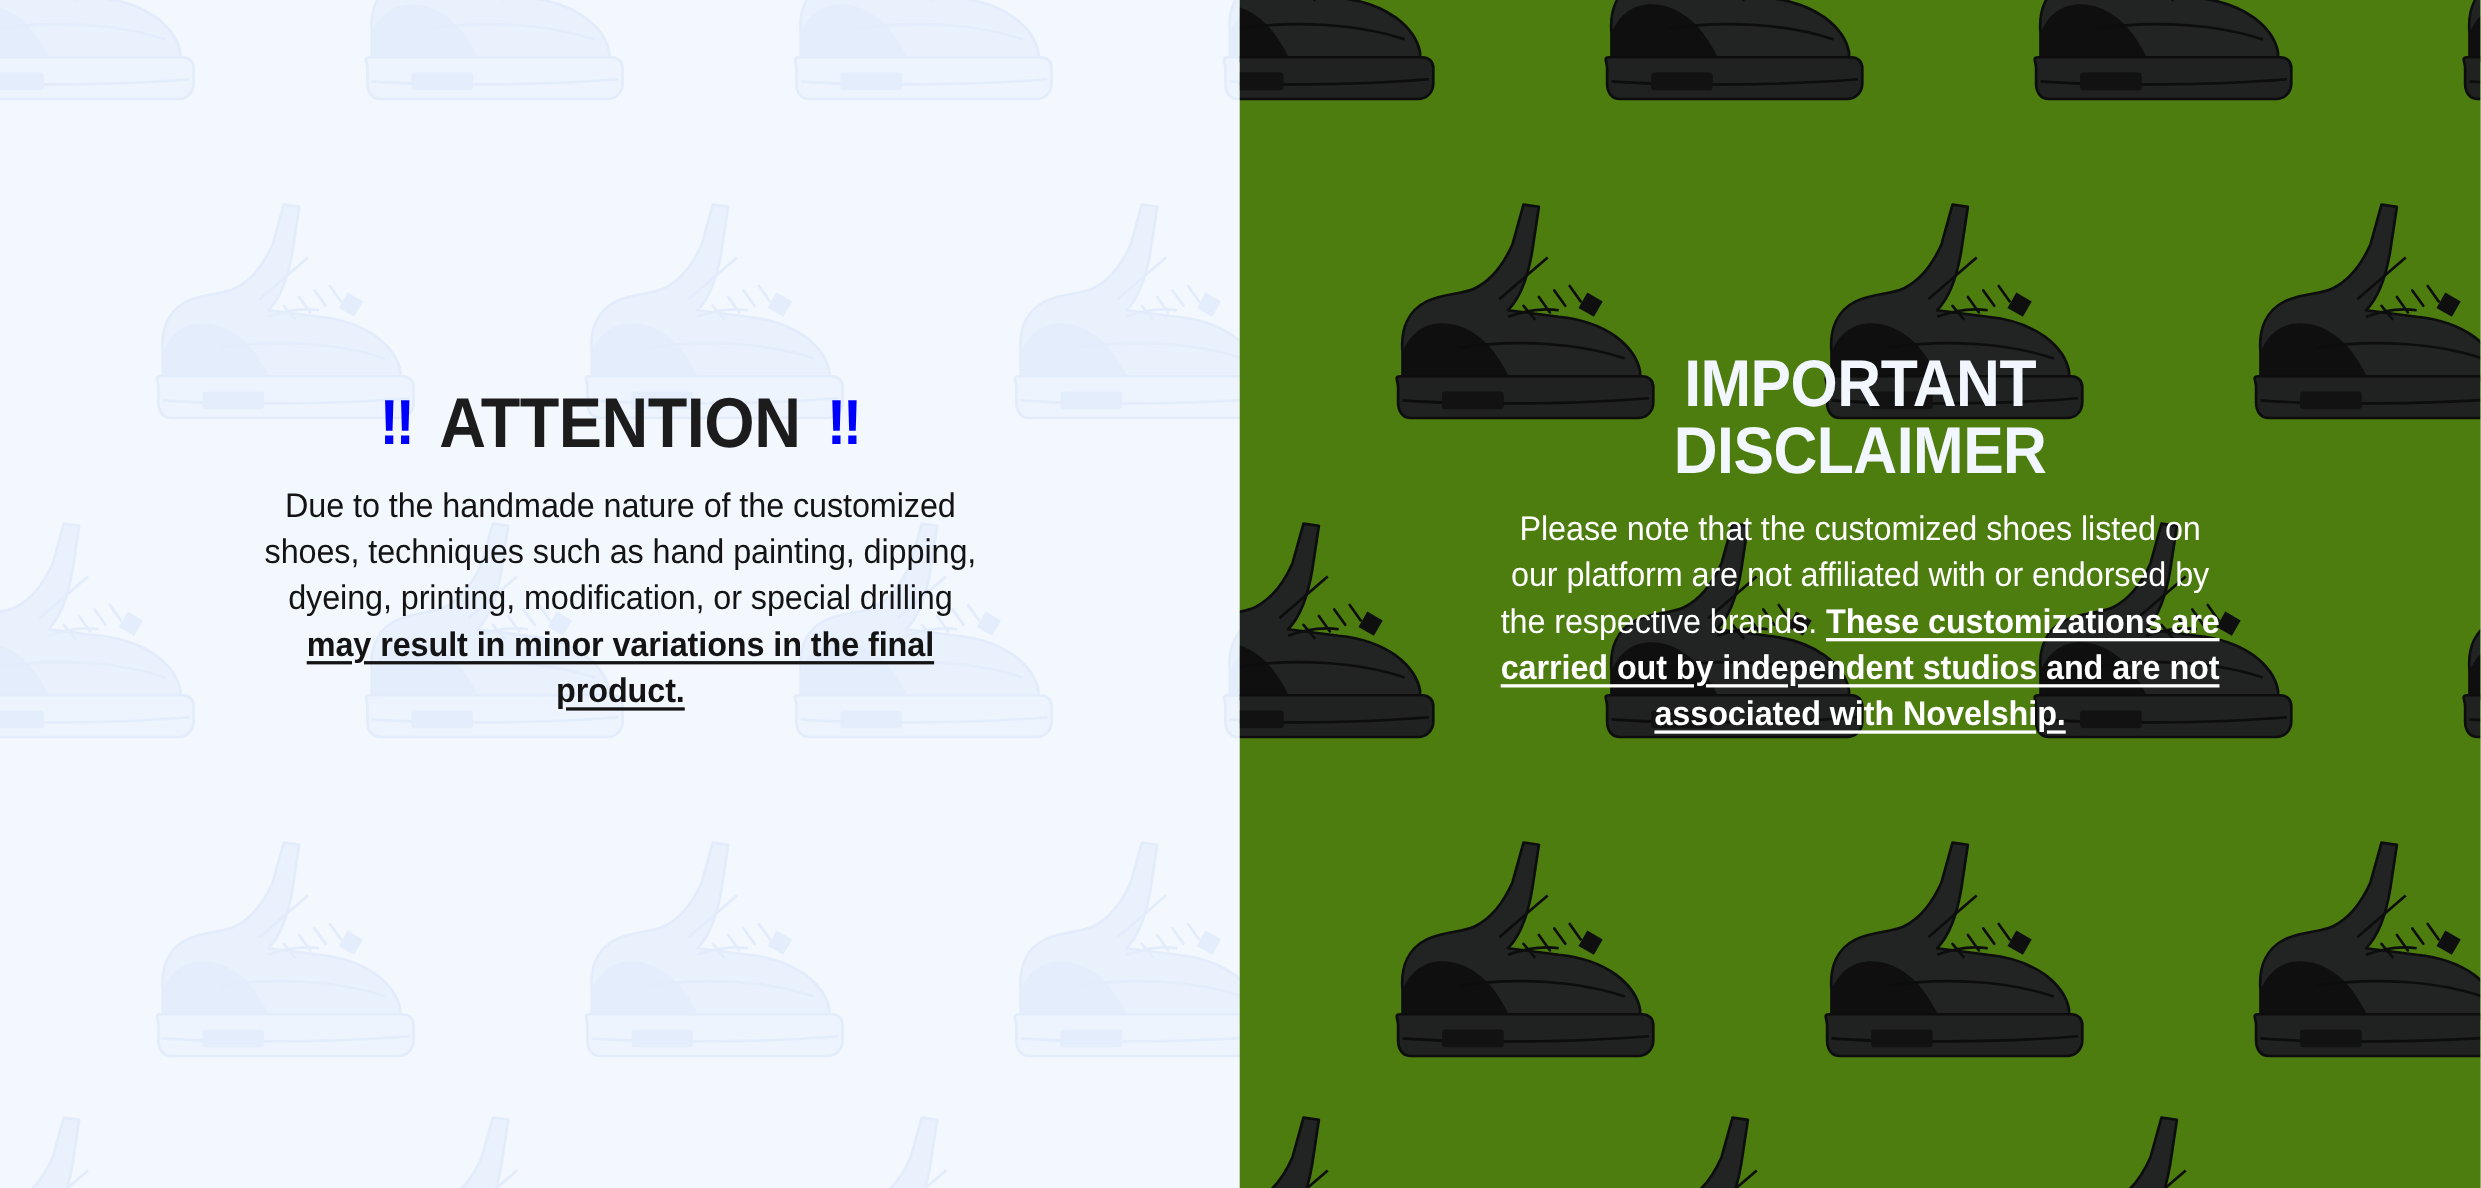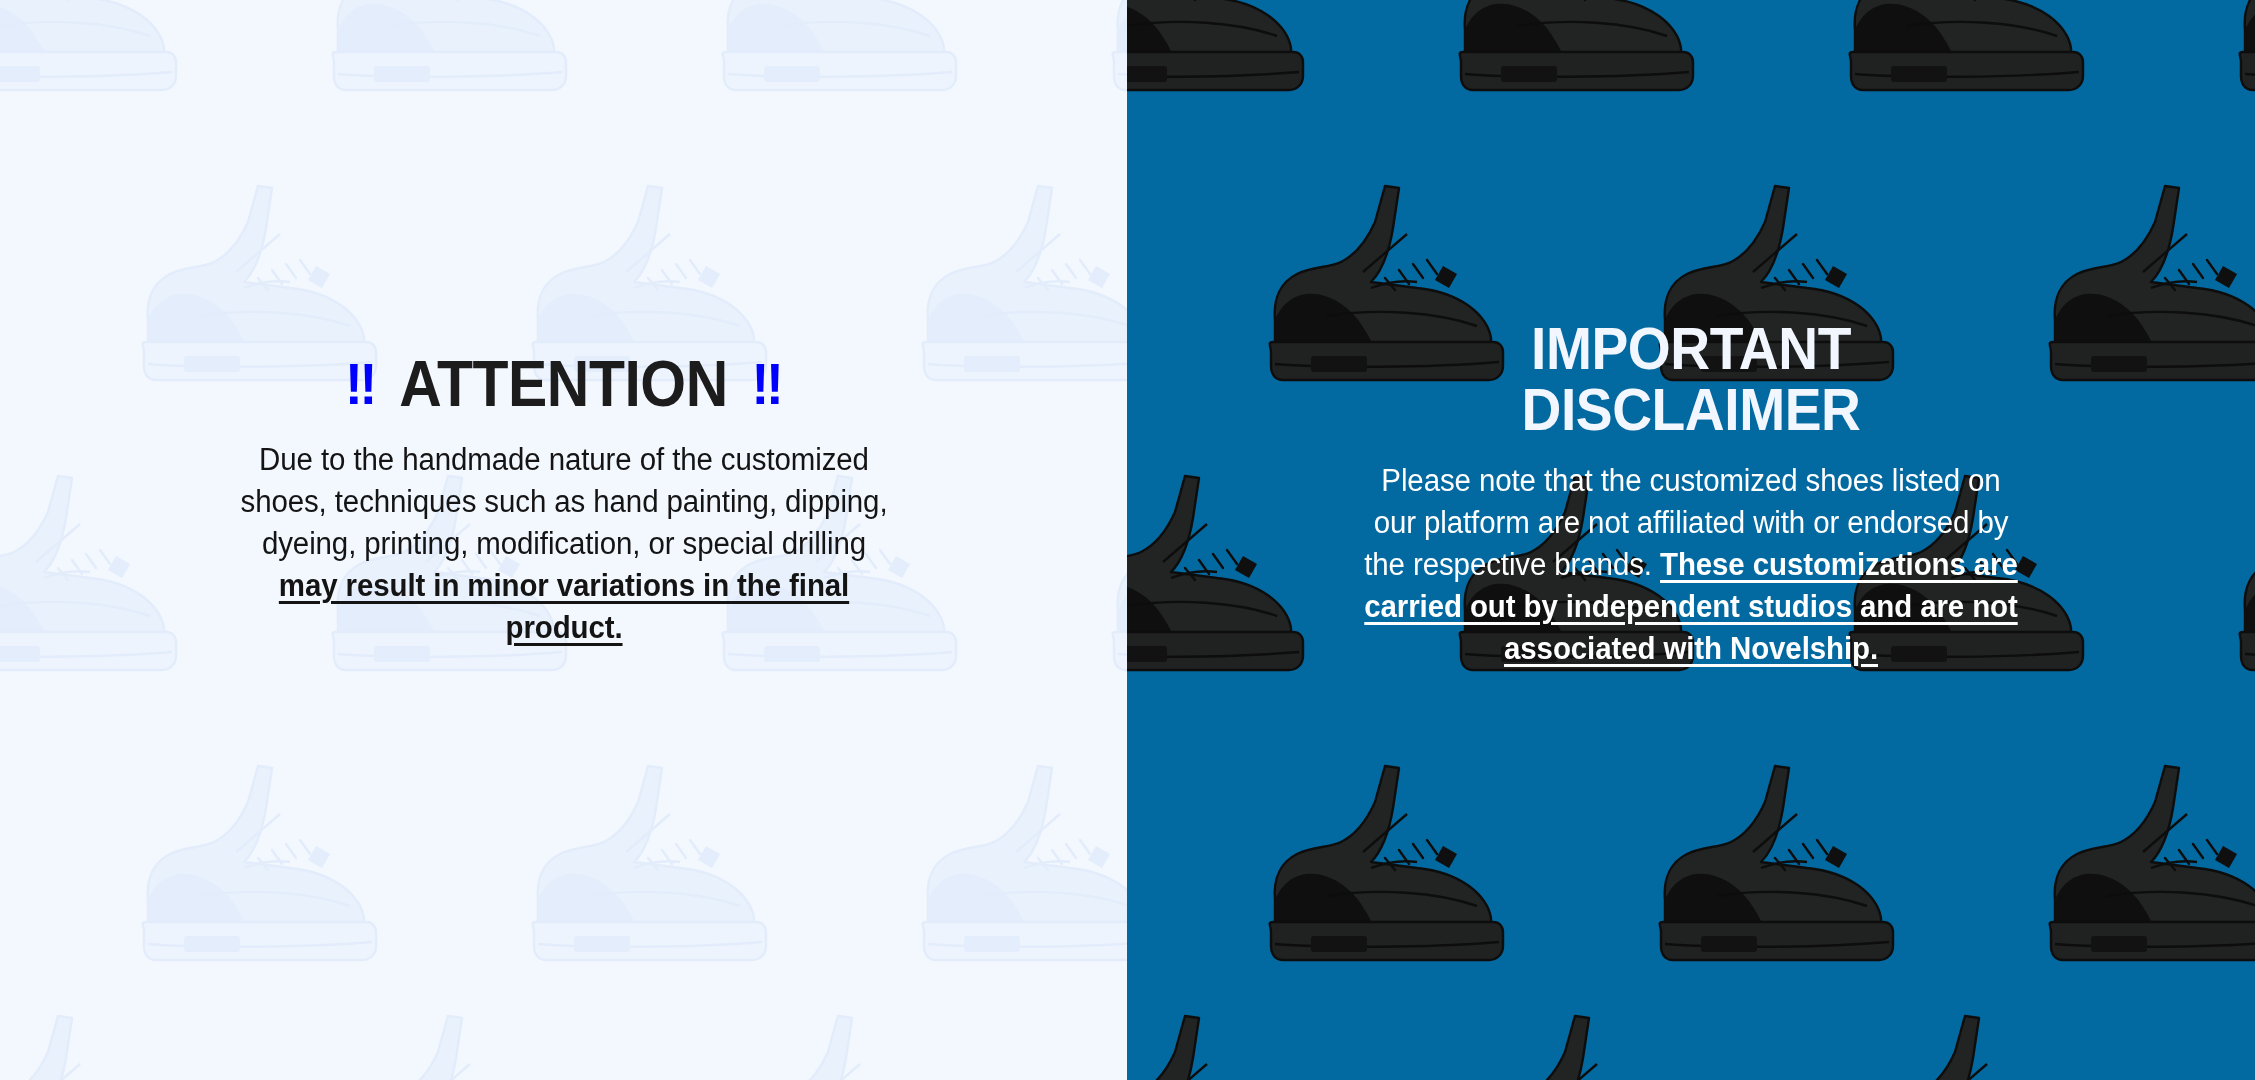--- a/index.html
+++ b/index.html
@@ -16,21 +16,21 @@
     display:flex;
   }
 
   
   .panel {
     position:relative;
     height:1080px;
     overflow:hidden;
   }
   .panel-left  { width:1127px; background:#f3f7fe; }
-  .panel-right { width:1128px; background:#0369a1; }
+  .panel-right { width:1128px; background:#4d7c0f; }
 
   
   .pattern {
     position:absolute;
     inset:0;
     pointer-events:none;
   }
   .pattern svg { display:block; width:100%; height:100%; }
 
   

